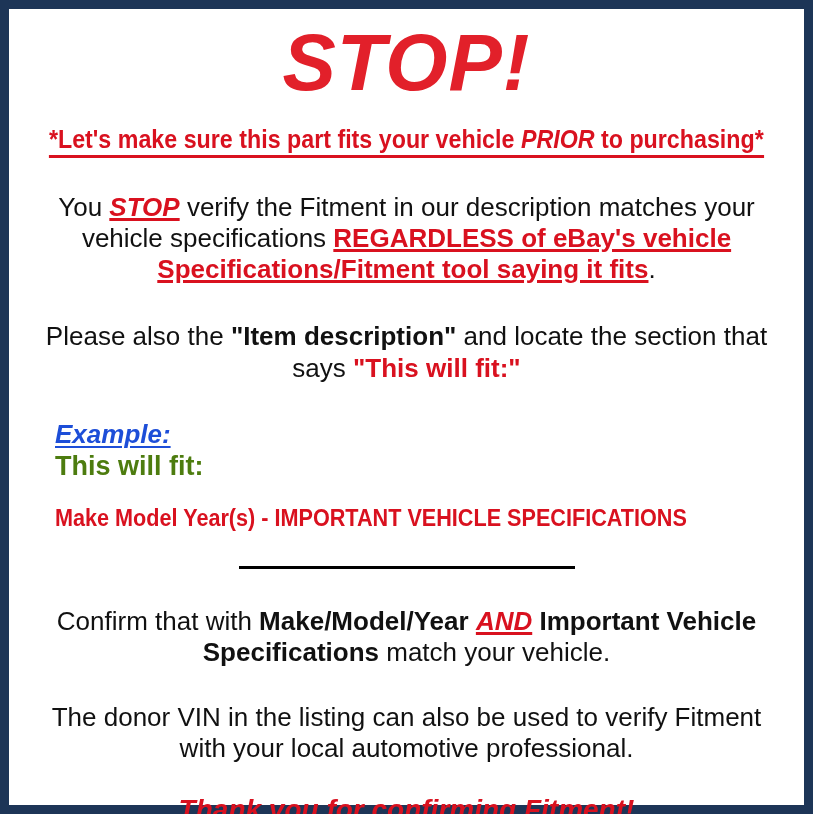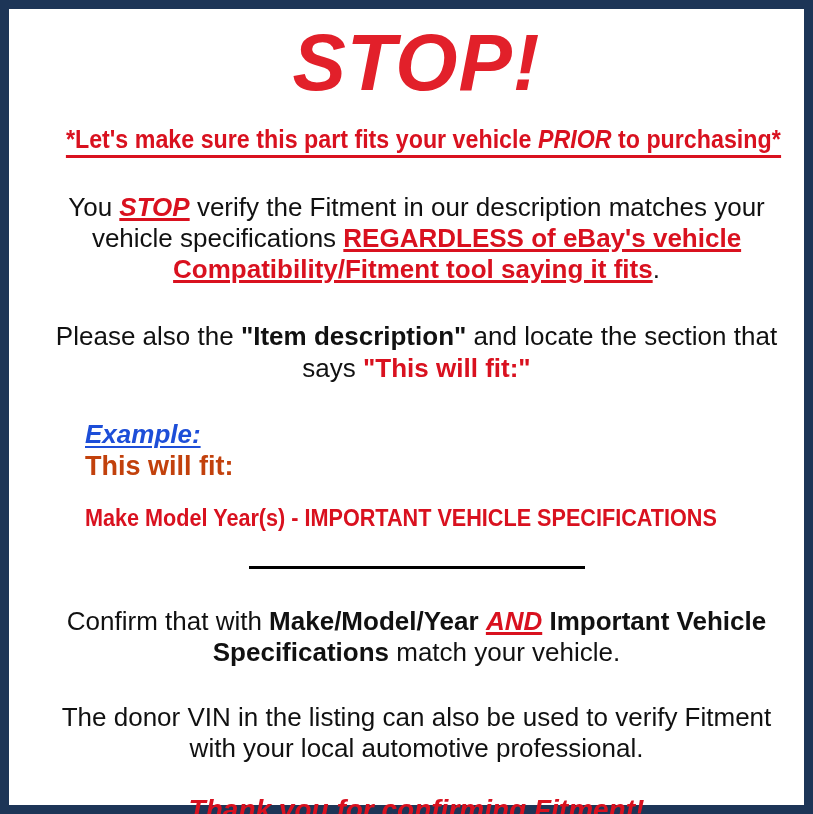--- a/index.html
+++ b/index.html
@@ -20,24 +20,23 @@
     height: 814px;
     background: #ffffff;
     border: 9px solid #1d3557;
     position: relative;
   }
 
   .inner {
     box-sizing: border-box;
     width: 100%;
     height: 100%;
-    padding: 0 20px;
+    padding: 0 0;
     text-align: center;
     position: relative;
-    margin-left: 10px;
   }
 
   
   #stop-heading {
     font-size: 80px;
     line-height: 1;
     font-weight: bold;
     font-style: italic;
     color: #e2202a;
     letter-spacing: 1px;
@@ -107,21 +106,21 @@
     font-style: italic;
     color: #1d4ed8;
     text-decoration: underline;
     text-underline-offset: 3px;
     text-decoration-thickness: 2px;
   }
   #example-fit-line {
     font-size: 27px;
     line-height: 1.15;
     font-weight: bold;
-    color: #c2410c;
+    color: #4d7c0f;
     margin-top: 3px;
   }
   #example-spec-line {
     margin-top: 24px;
     font-size: 23px;
     line-height: 1.1;
     font-weight: bold;
     color: #d9111f;
     font-family: "Liberation Sans Narrow", "Liberation Sans", sans-serif;
     transform: scaleX(0.94);
@@ -157,21 +156,21 @@
 
 <div id="notice-card">
   <div class="inner">
 
     <div id="stop-heading">STOP!</div>
 
     <div>
       <div id="fitment-subtitle"><span>*Let's make sure this part fits your vehicle </span><span class="ital">PRIOR</span><span> to purchasing*</span></div>
     </div>
 
-    <p class="para" id="para-must"><span>You </span><span class="redbi-u">STOP</span><span> verify the Fitment in our description matches your vehicle specifications </span><span class="redb-u">REGARDLESS of eBay's vehicle Compatibility/Fitment tool saying it fits</span><span>.</span></p>
+    <p class="para" id="para-must"><span>You </span><span class="redbi-u">STOP</span><span> verify the Fitment in our description matches your vehicle specifications </span><span class="redb-u">REGARDLESS of eBay's vehicle Specifications/Fitment tool saying it fits</span><span>.</span></p>
 
     <p class="para" id="para-view"><span>Please also the </span><span class="b">"Item description"</span><span> and locate the section that says </span><span class="redb">"This will fit:"</span></p>
 
     <div id="example-block">
       <div>
         <span id="example-label">Example:</span>
       </div>
       <div id="example-fit-line">This will fit:</div>
       <div id="example-spec-line">Make Model Year(s) - IMPORTANT VEHICLE SPECIFICATIONS</div>
     </div>

